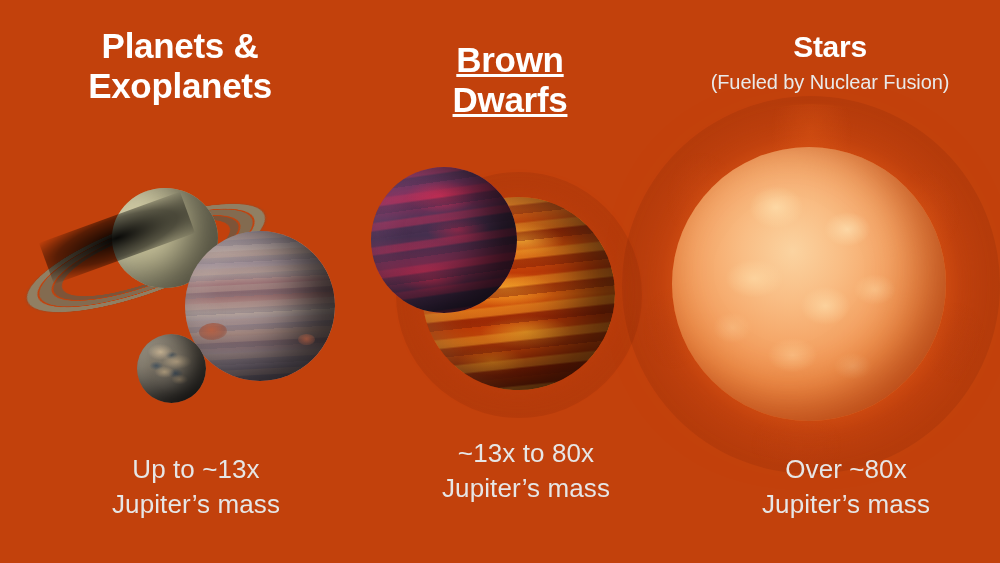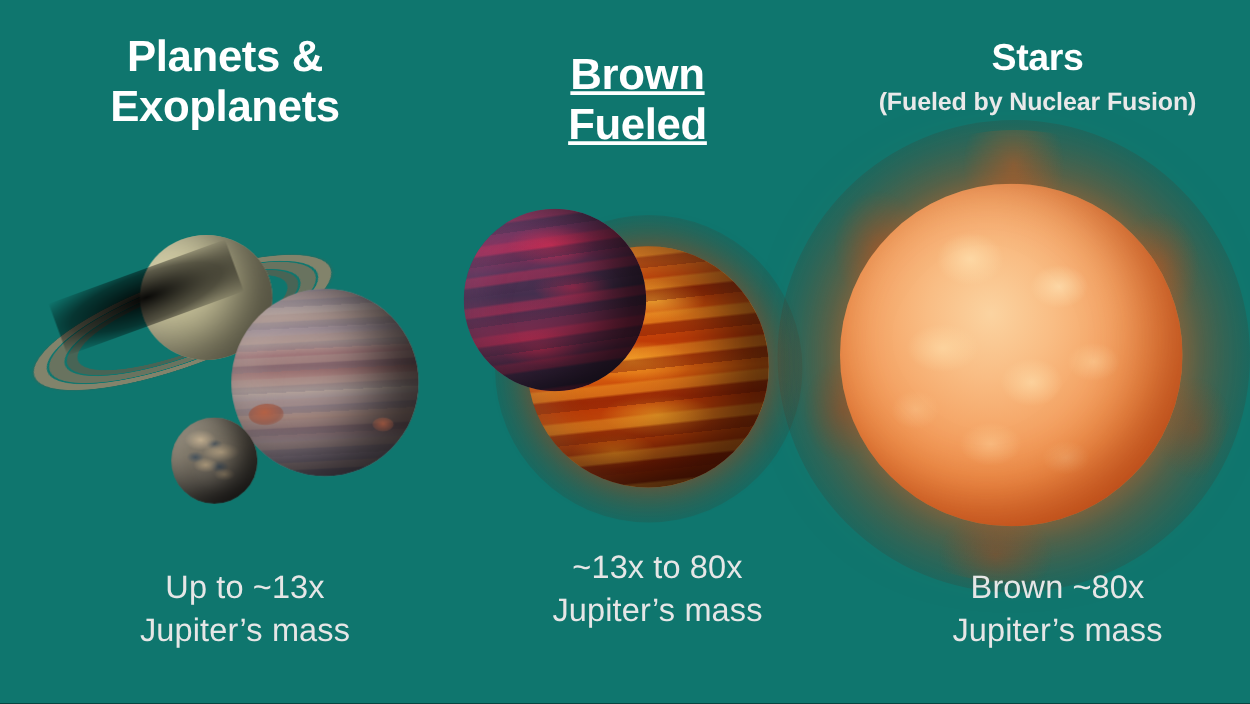--- a/index.html
+++ b/index.html
@@ -2,21 +2,21 @@
 <html><head>
 <meta charset="utf-8">
 <title>Planets, Brown Dwarfs and Stars</title>
 <style>
   * { margin:0; padding:0; box-sizing:border-box; }
   html, body {
     width:1000px; height:563px;
     background:#000; overflow:hidden;
     font-family:"Liberation Sans", sans-serif;
   }
-  .stage { position:relative; width:1000px; height:563px; background:#0f766e; }
+  .stage { position:relative; width:1000px; height:563px; background:#c2410c; }
 
   
   .column { position:absolute; top:0; height:563px; }
   #col-planets { left:0;   width:360px; }
   #col-dwarfs  { left:360px; width:300px; }
   #col-stars   { left:660px; width:340px; }
 
   
   .heading {
     position:absolute; left:0; width:100%;
@@ -26,21 +26,21 @@
     z-index:30;
   }
   #col-planets .heading { top:26px; }
   #col-dwarfs  .heading { top:40px;text-decoration:underline; }
   #col-stars   .heading { top:27px; font-size:30px; }
 
   .subheading {
     position:absolute; left:0; width:100%;
     top:70px; text-align:center;
     color:#e9e9e9; font-size:20px; line-height:24px;
-    font-weight:700; letter-spacing:-0.1px;
+    font-weight:400; letter-spacing:-0.1px;
     z-index:30;
   }
 
   
   .caption {
     position:absolute; left:0; width:100%;
     text-align:center; color:#e6e6e6;
     font-size:26px; line-height:35px; font-weight:300;
     letter-spacing:0.1px; z-index:30;padding-left:32px;
   }
@@ -280,21 +280,21 @@
     <div class="caption">
       <span>Up to ~13x</span>
       <span class="l2">Jupiter’s mass</span>
     </div>
   </div>
 
   <div class="column" id="col-dwarfs">
 
     <div class="heading">
       <span>Brown</span><br>
-      <span>Fueled</span>
+      <span>Dwarfs</span>
     </div>
 
     <div class="caption">
       <span>~13x to 80x</span>
       <span class="l2">Jupiter’s mass</span>
     </div>
   </div>
 
   <div id="bd-warm-glow"></div>
   <div class="body" id="bd-warm"></div>
@@ -306,18 +306,18 @@
 
   <div class="column" id="col-stars">
 
     <div class="heading">
       <span>Stars</span>
     </div>
 
     <div class="subheading">(Fueled by Nuclear Fusion)</div>
 
     <div class="caption">
-      <span>Brown ~80x</span>
+      <span>Over ~80x</span>
       <span class="l2">Jupiter’s mass</span>
     </div>
   </div>
 
 </div>
 
 </body></html>

